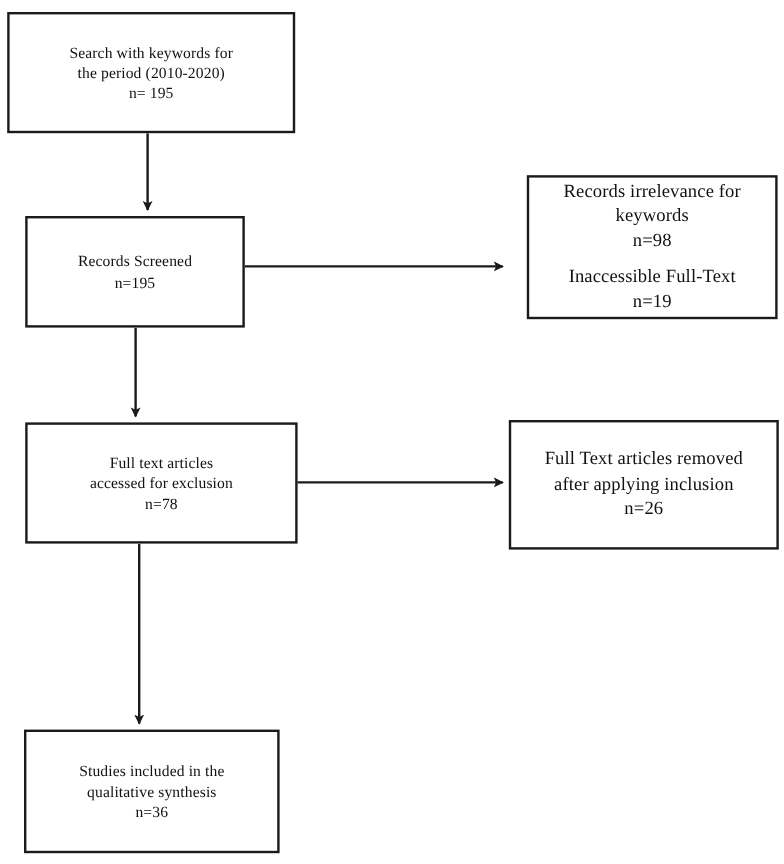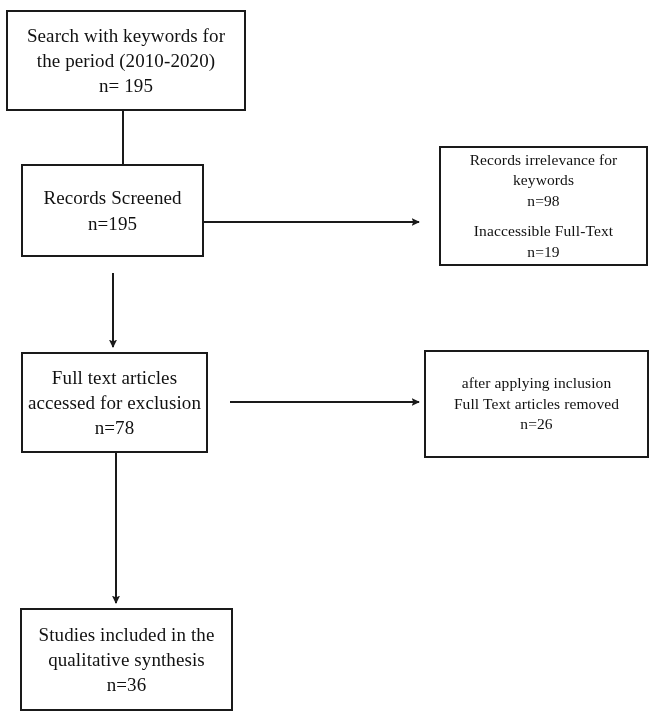--- a/index.html
+++ b/index.html
@@ -34,34 +34,34 @@
     display: flex;
     flex-direction: column;
     align-items: center;
     justify-content: center;
     text-align: center;
     z-index: 2;
     padding: 2px 4px;
   }
   .flow-box .line {
     display: block;
-    font-size: 19px;
+    font-size: 13px;
     line-height: 1.32;
     letter-spacing: 0.1px;
     white-space: nowrap;
   }
   .flow-box .gap {
     display: block;
     height: 17px;
   }
   
   #box-search      { left: 6px;   top: 10px;  width: 240px; height: 101px; }
-  #box-screened    { left: 21px;  top: 164px; width: 183px; height: 93px;  }
+  #box-screened    { left: 21px;  top: 180px; width: 183px; height: 93px;  }
   #box-irrelevant  { left: 439px; top: 146px; width: 209px; height: 120px; }
-  #box-fulltext    { left: 21px;  top: 352px; width: 187px; height: 101px; }
+  #box-fulltext    { left: 21px;  top: 352px; width: 227px; height: 101px; }
   #box-removed     { left: 424px; top: 350px; width: 225px; height: 108px; }
   #box-included    { left: 20px;   top: 608px; width: 213px; height: 103px; }
 
   #box-irrelevant .line,
   #box-removed .line { font-size: 15.5px; }
 </style>
 </head>
 <body>
 
 <div id="diagram">
@@ -104,22 +104,22 @@
     <span class="line">n=19</span>
   </div>
 
   <div class="flow-box" id="box-fulltext">
     <span class="line">Full text articles</span>
     <span class="line">accessed for exclusion</span>
     <span class="line">n=78</span>
   </div>
 
   <div class="flow-box" id="box-removed">
+    <span class="line">Full Text articles removed</span>
     <span class="line">after applying inclusion</span>
-    <span class="line">Full Text articles removed</span>
     <span class="line">n=26</span>
   </div>
 
   <div class="flow-box" id="box-included">
     <span class="line">Studies included in the</span>
     <span class="line">qualitative synthesis</span>
     <span class="line">n=36</span>
   </div>
 
 </div>

